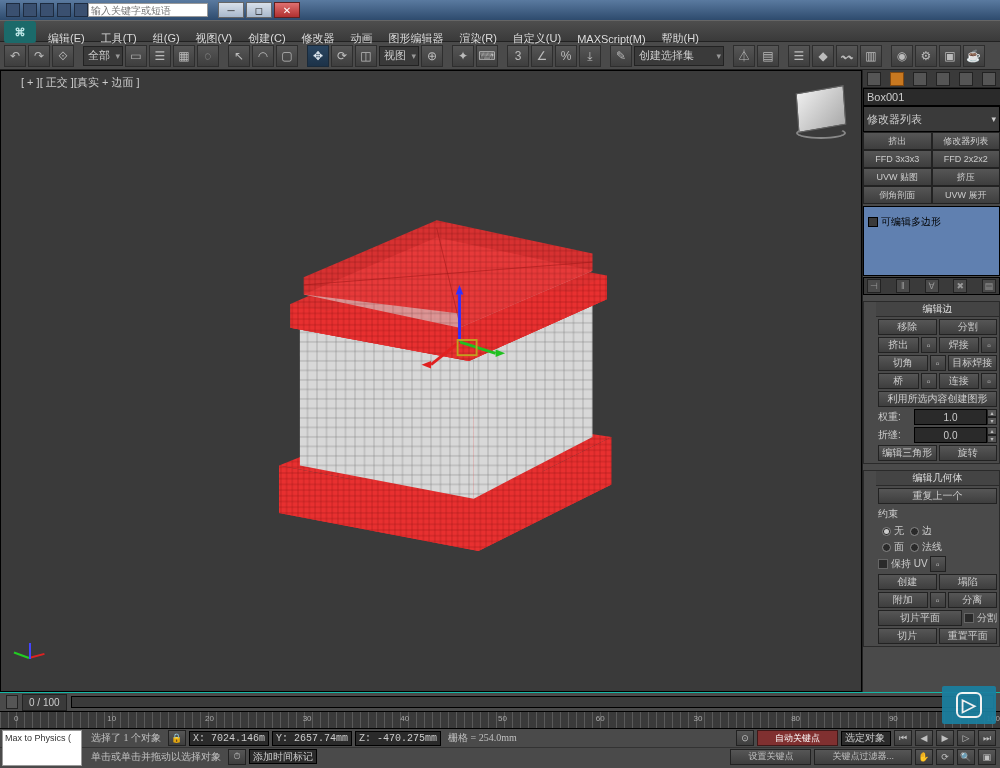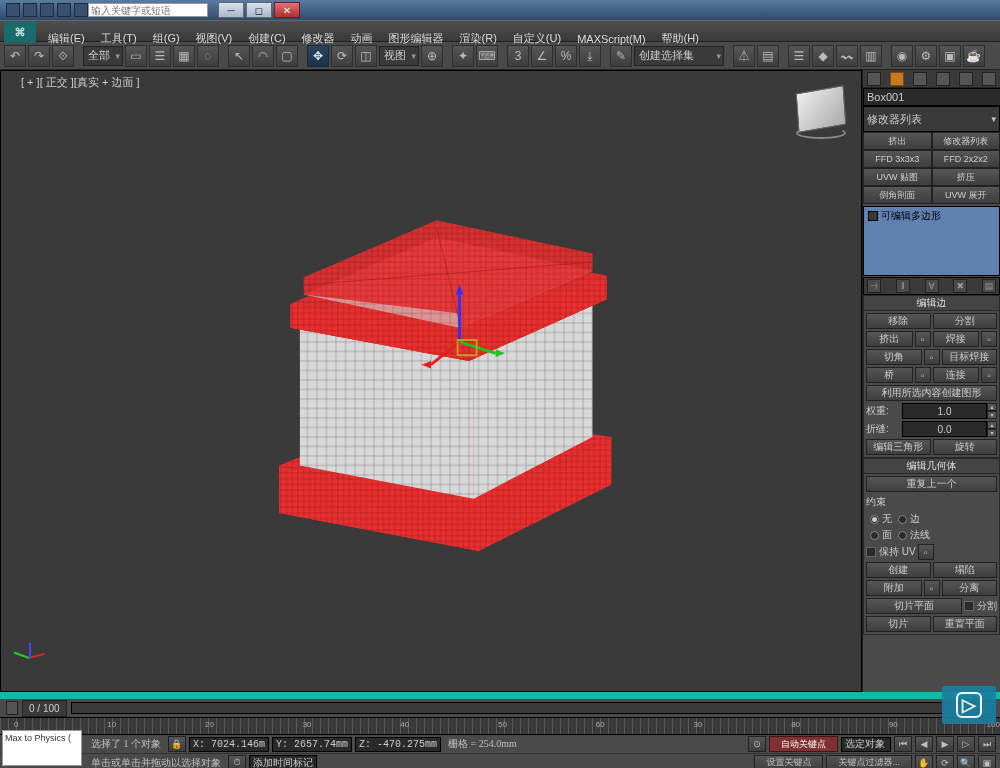--- a/index.html
+++ b/index.html
@@ -55,54 +55,54 @@
 .objname input { flex:1; background:#2a2a2a; border:1px solid #000; color:#ccc; font-size:11px; padding:0 3px; }
 
 .modlist { height:26px; background:#3a3a3a; border:1px solid #000; color:#ccc; padding:0 3px; font-size:11px; display:flex; align-items:center; position:relative;}
 .modlist::after{ content:"▾"; position:absolute; right:3px; font-size:9px;}
 
 .btnrow { display:flex; }
 .panelbtn { flex:1; height:18px; background:linear-gradient(#565656,#3e3e3e); border:1px solid #222; color:#ccc; font-size:10px; display:flex; align-items:center; justify-content:center; }
 .panelbtn.small { font-size:9px; padding:0 1px; white-space:nowrap; overflow:hidden;}
 
 .stacklist { height:70px; background:#6080b0; border:1px solid #000; margin-top:2px;}
-.stackitem { padding:2px 4px; color:#000; font-size:10px; background:#6080b0; display:flex; align-items:center; gap:3px;}
+.stackitem { padding:8px 4px; color:#000; font-size:10px; background:#6080b0; display:flex; align-items:center; gap:3px;}
 .stackicon { width:10px; height:10px; border:1px solid #000; background:#3a3a3a;}
 
 .stacktoolbar { height:18px; background:#3a3a3a; border:1px solid #000; display:flex; align-items:center; justify-content:space-between; padding:0 3px; margin-top:1px;}
 .stbtn { width:14px; height:14px; border:1px solid #222; background:#4a4a4a; font-size:9px; display:flex; align-items:center; justify-content:center; color:#999;}
 
-.rollout { margin-top:0; border:1px solid #2a2a2a; }
+.rollout { margin-top:6px; border:1px solid #2a2a2a;padding-left:12px; }
 .rolltitle { height:15px; background:#444; color:#ddd; text-align:center; font-size:10px; display:flex; align-items:center; justify-content:center; border-bottom:1px solid #2a2a2a;}
 .rollbody { padding:2px; display:flex; flex-direction:column; gap:2px; }
 .row2 { display:flex; gap:2px; }
 .pbtn2 { flex:1; height:16px; background:linear-gradient(#565656,#3e3e3e); border:1px solid #222; color:#ccc; font-size:10px; display:flex; align-items:center; justify-content:center; }
 .pbtn2.icon { flex:0 0 16px; padding:0;}
 .label { height:16px; color:#ccc; font-size:10px; display:flex; align-items:center; }
 .spinner { display:flex; flex:1; }
 .spinner input { flex:1; background:#2a2a2a; border:1px solid #000; color:#ccc; font-size:10px; text-align:center; height:16px; width:0;}
 .spinbtns { width:10px; display:flex; flex-direction:column;}
 .spinbtns div { flex:1; background:#555; border:1px solid #222; font-size:6px; text-align:center; line-height:1;}
 .radio { display:flex; align-items:center; gap:3px; color:#ccc; font-size:10px; margin-left:4px;}
 .radio .dot { width:9px; height:9px; border:1px solid #888; border-radius:50%; background:#2a2a2a;}
 .radio.on .dot::after{ content:""; display:block; width:5px; height:5px; background:#ccc; border-radius:50%; margin:1px;}
 .chk { display:flex; align-items:center; gap:3px; font-size:10px; color:#ccc;}
 .chk .box { width:10px; height:10px; border:1px solid #666; background:#2a2a2a;}
 
-.bottombar { height:56px; background:#4a4a4a; border-top:7px solid #14b8a6;}
+.bottombar { height:56px; background:#4a4a4a; border-top:1px solid #14b8a6;}
 .timeslider { height:18px; display:flex; align-items:center; padding:0 6px; gap:4px;}
 .tslabel { color:#ccc; font-size:10px; padding:2px 6px; border:1px solid #222; background:#3a3a3a;}
 .tstrack { flex:1; height:12px; background:#3a3a3a; border:1px solid #000; position:relative;}
 .trackbar { height:18px; background:repeating-linear-gradient(to right,#5a5a5a 0,#5a5a5a 1px,#3a3a3a 1px,#3a3a3a 8px); border-top:1px solid #000; border-bottom:1px solid #000; position:relative;}
 .trackbar .ticks { position:absolute; top:2px; left:14px; right:0; display:flex; justify-content:space-between; color:#aaa; font-size:8px;}
 .status { height:18px; display:flex; align-items:center; padding:0 4px; gap:3px; background:#4a4a4a;}
 .status .txt { padding:0 4px; font-size:10px;font-family:Liberation Serif, serif;}
 .status .field { background:#2a2a2a; border:1px solid #000; height:15px; padding:0 3px; font-size:10px; color:#ccc; display:flex; align-items:center;font-family:Liberation Mono, monospace;}
 .status .sbtn { width:18px; height:16px; border:1px solid #222; background:linear-gradient(#565656,#3e3e3e); display:flex; align-items:center; justify-content:center; font-size:9px;}
-.status .sbtn.wide { width:auto; padding:0 11px;}
+.status .sbtn.wide { width:auto; padding:0 17px;}
 .status .gap { flex:1; }
 .scriptbox { width:80px; height:36px; position:absolute; left:2px; bottom:2px; background:#fff; border:1px solid #999; color:#333; font-size:9px; padding:2px; overflow:hidden;}
 
 .watermark { position:absolute; right:4px; bottom:44px; background:#1a7fa0; color:#fff; padding:6px 14px; font-size:18px; font-weight:bold; display:flex; align-items:center; gap:8px; border-radius:2px; opacity:0.93;}
 .watermark .wicon { width:26px; height:26px; border:2px solid #fff; border-radius:6px; display:flex; align-items:center; justify-content:center;}
 .watermark .dom { font-size:10px; display:block; letter-spacing:1px;}
 </style>
 </head>
 <body>
 

